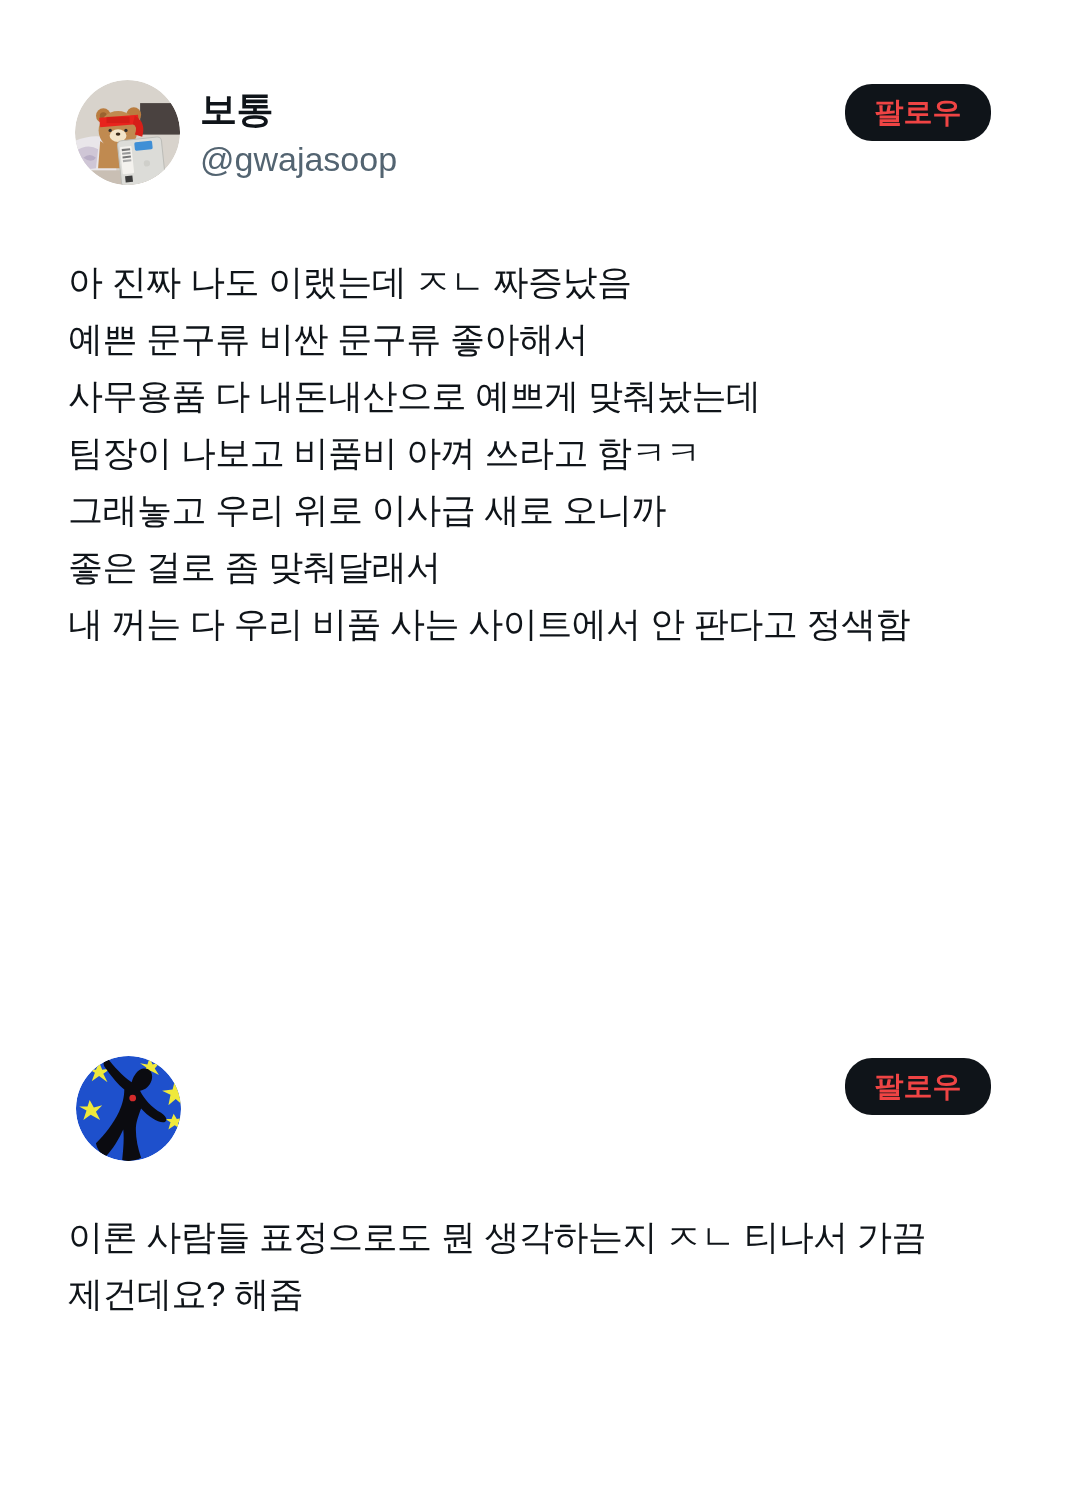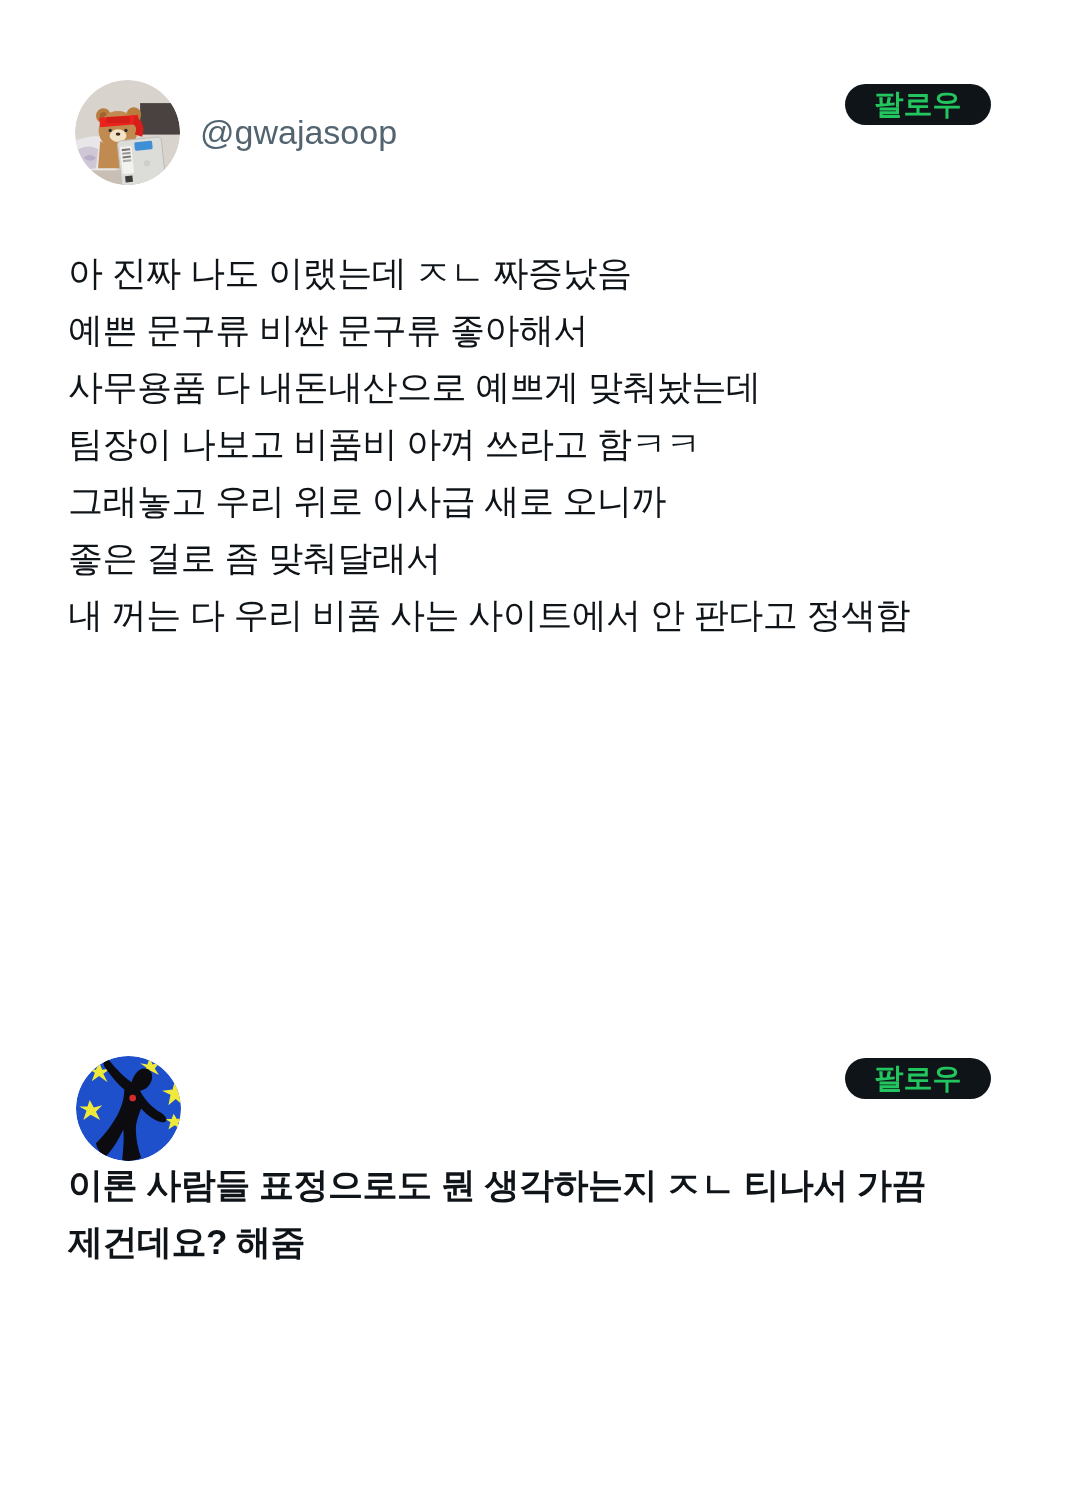--- a/index.html
+++ b/index.html
@@ -39,32 +39,32 @@
   }
   .name-sci {
     font-style: italic;
     font-size: 33px;
     letter-spacing: 3px;
   }
   .handle {
     font-size: 34px;
     font-weight: 400;
     color: #536471;
-    margin-top: 24px;
+    margin-top: 10px;
     line-height: 1.1;
     cursor: pointer;
   }
   .follow-btn {
     position: absolute;
     width: 146px;
-    height: 41px;
+    height: 57px;
     border: none;
     border-radius: 27px;
     background: #0f1419;
-    color: #22c55e;
+    color: #ef4444;
     font-family: Liberation Sans, sans-serif;
     font-size: 29px;
     font-weight: 700;
     display: flex;
     align-items: center;
     justify-content: center;
     cursor: pointer;
     padding: 0;
   }
   .follow-1 { left: 845px; top: 84px; }
@@ -73,22 +73,22 @@
   .tweet-text {
     position: absolute;
     left: 68px;
     width: 952px;
     font-size: 35px;
     line-height: 57px;
     color: #0f1419;
     letter-spacing: -0.5px;
     white-space: pre-line;
   }
-  .text-1 { top: 244px; }
-  .text-2 { top: 1156px; font-weight: bold; }
+  .text-1 { top: 253px; }
+  .text-2 { top: 1208px; }
 </style>
 </head>
 <body>
 
 <div class="screen">
 
   <div>
 
     <div class="avatar avatar-1">
       <svg viewBox="0 0 100 100">
@@ -130,20 +130,21 @@
             <rect x="45.5" y="71" width="8" height="2" fill="#777"></rect>
             <rect x="45.5" y="74.5" width="8" height="2" fill="#aaa"></rect>
             <circle cx="68" cy="80" r="3" fill="#cfcfca"></circle>
             <rect x="46" y="90" width="7" height="6" fill="#3b3b3b"></rect>
           </g>
         </g>
       </svg>
     </div>
 
     <div class="names-1">
+      <div class="display-name">보통</div>
       <div class="handle">@gwajasoop</div>
     </div>
 
     <button class="follow-btn follow-1">팔로우</button>
 
     <div class="tweet-text text-1">아 진짜 나도 이랬는데 ㅈㄴ 짜증났음
 예쁜 문구류 비싼 문구류 좋아해서
 사무용품 다 내돈내산으로 예쁘게 맞춰놨는데
 팀장이 나보고 비품비 아껴 쓰라고 함ㅋㅋ
 그래놓고 우리 위로 이사급 새로 오니까

